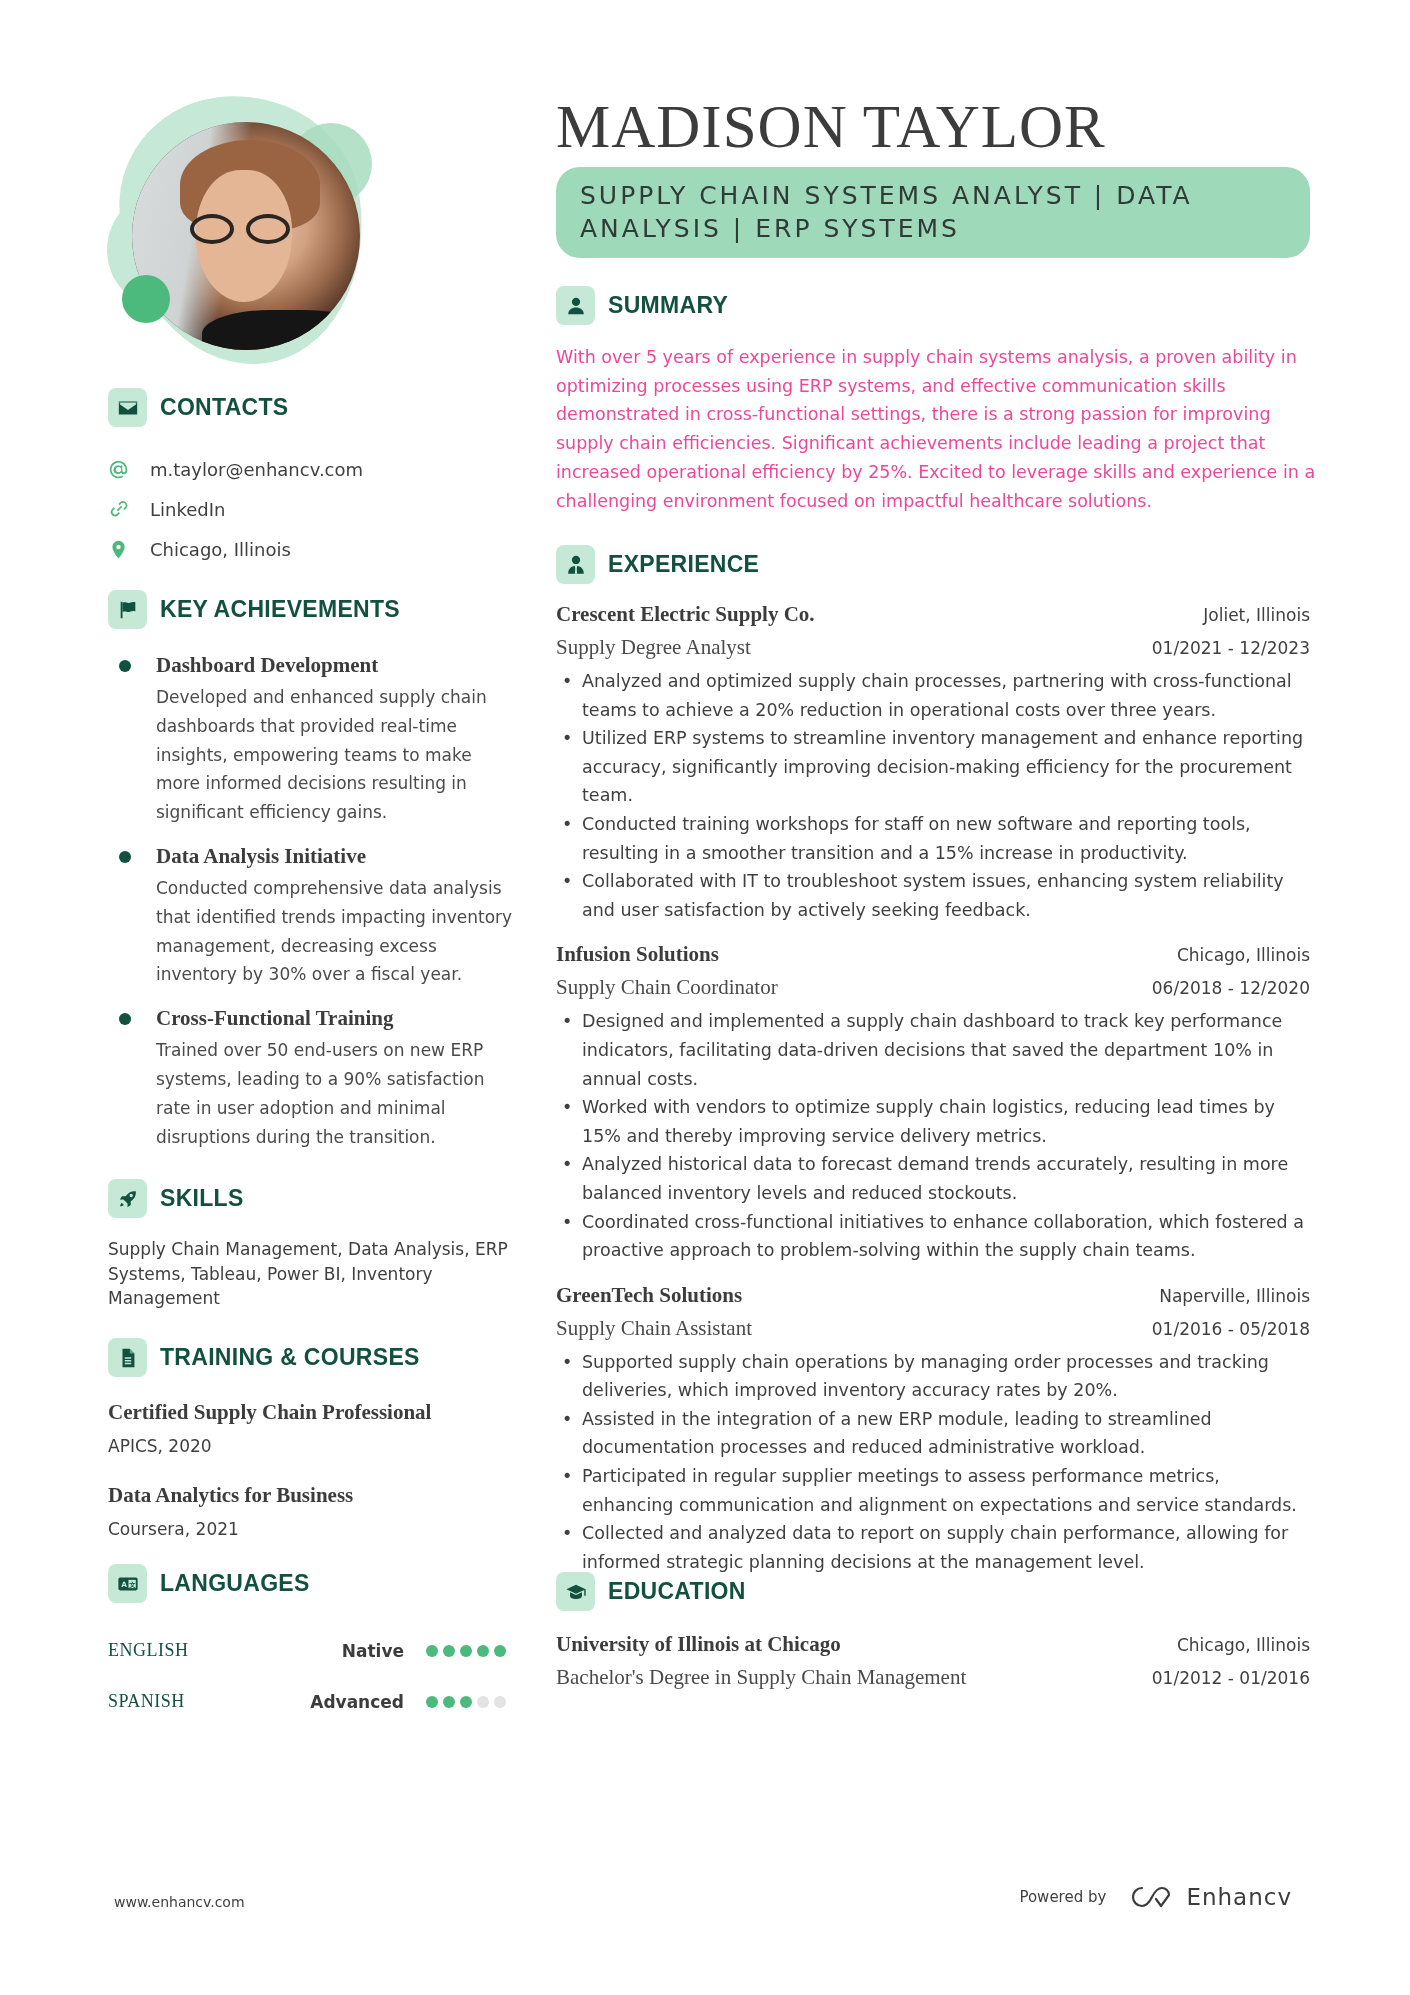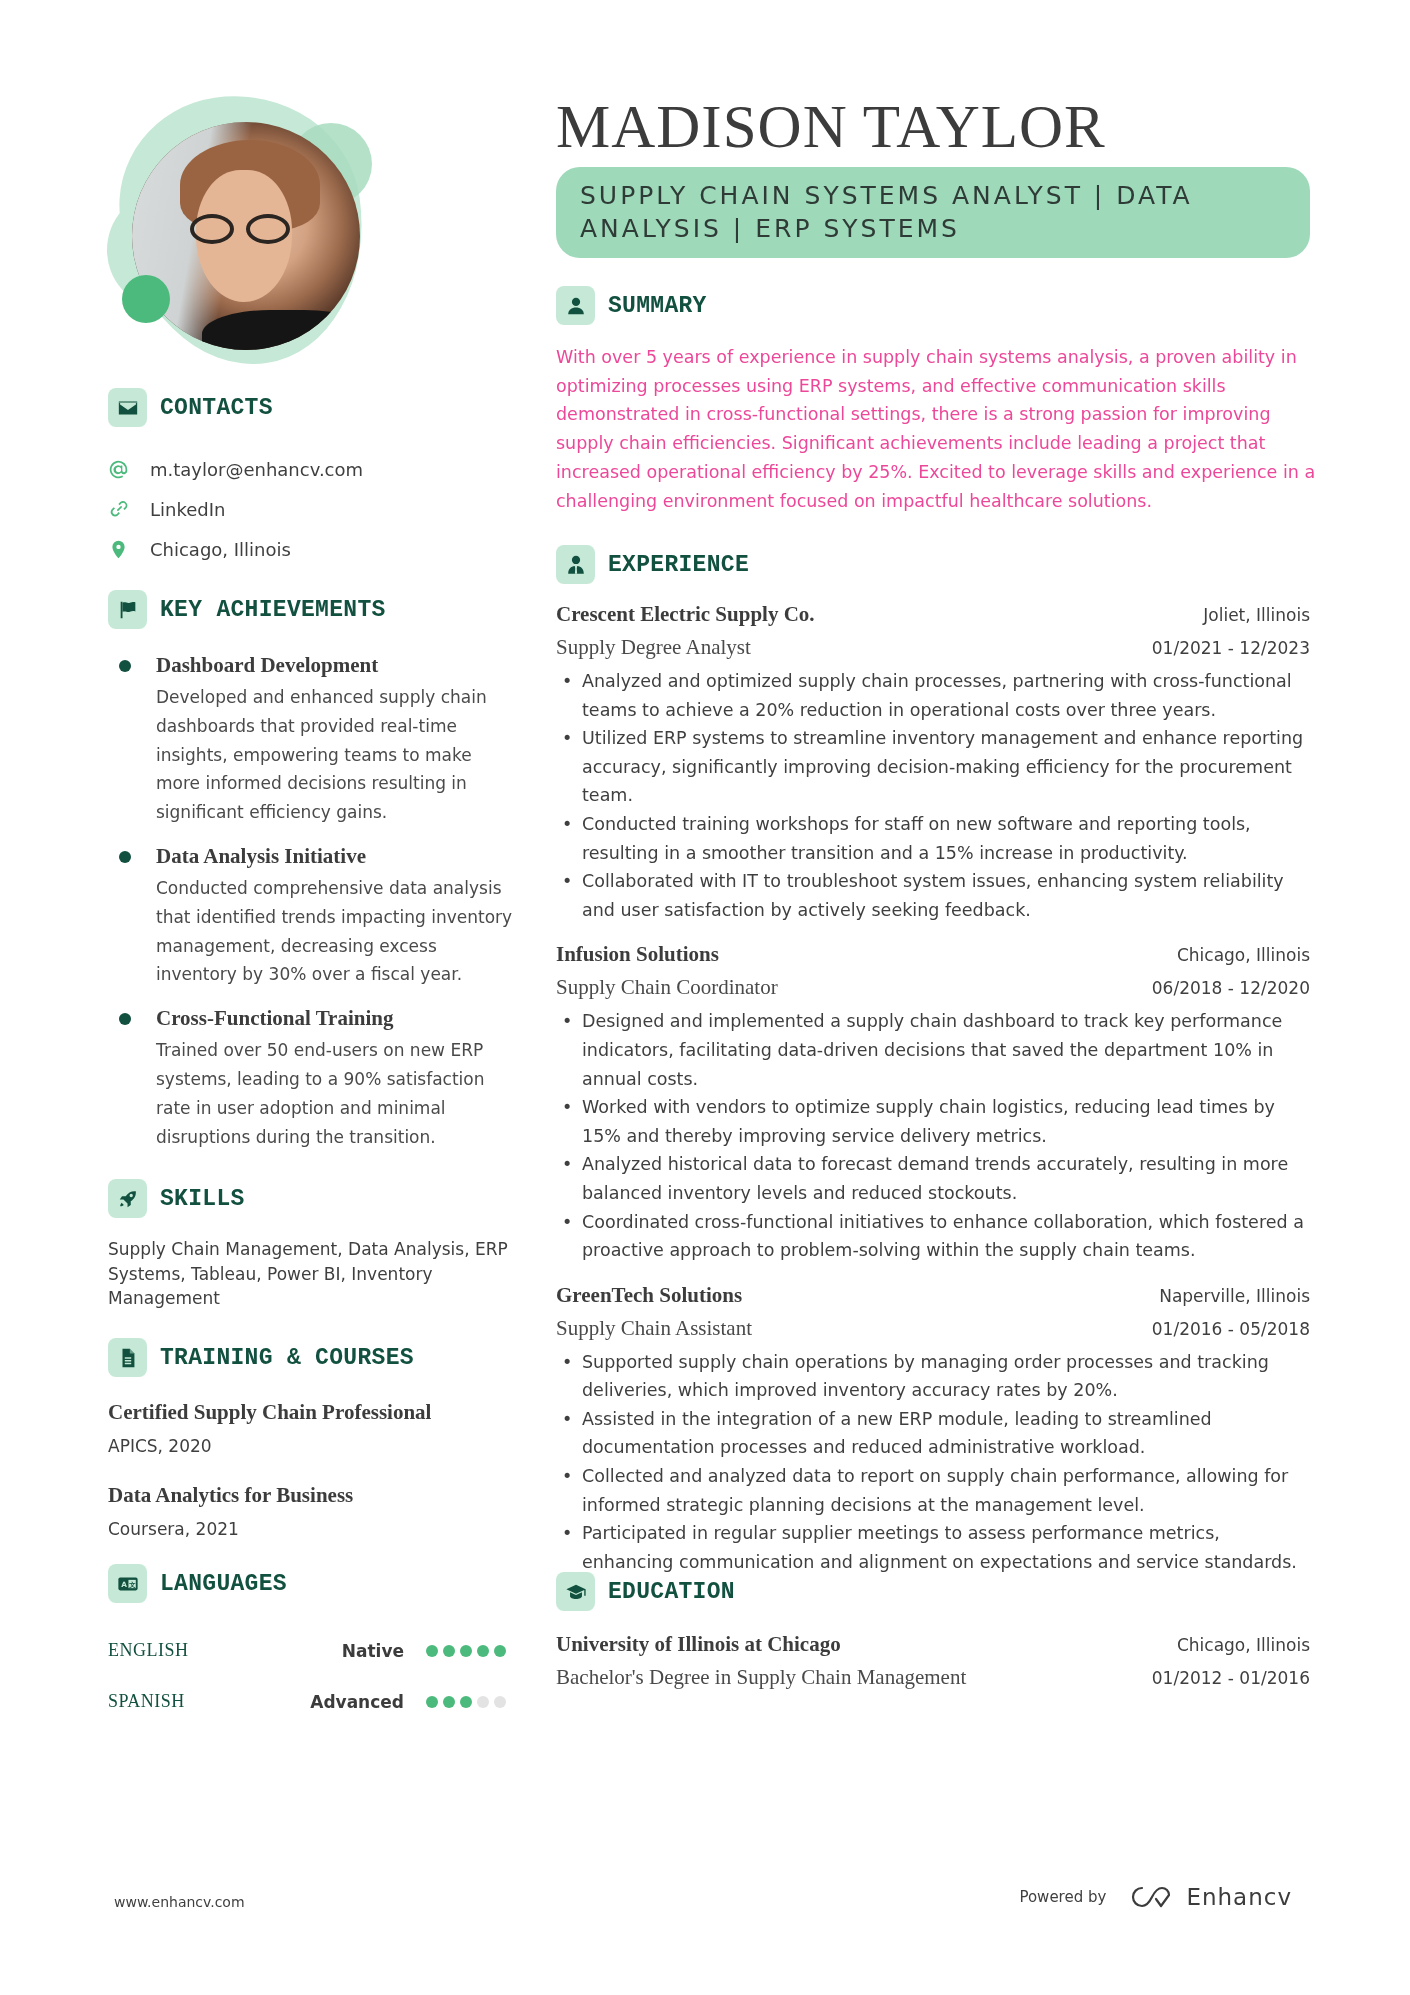--- a/index.html
+++ b/index.html
@@ -27,21 +27,21 @@
 
   
   .name { position: absolute; left: 556px; top: 92px; font-size: 61px; color: #3c3c3c; letter-spacing: 1px; font-weight: normal; }
   .title-pill { position: absolute; left: 556px; top: 167px; width: 754px; height: 91px; background: #9ed9ba; border-radius: 24px;
                 padding: 12px 24px; font-size: 25px; letter-spacing: 3px; line-height: 33px; color: #2f3b36; }
 
   
   .sec-head { position: absolute; display: flex; align-items: center; }
   .sec-icon { width: 39px; height: 39px; border-radius: 8px; background: #c5e9d6; display: flex; align-items: center; justify-content: center; margin-right: 13px; }
   .sec-icon svg { width: 22px; height: 22px; fill: #12503f; }
-  .sec-title { font-family: Liberation Mono, monospace; font-weight: bold; font-size: 23px; color: #12503f; letter-spacing: 0.3px; }
+  .sec-title { font-family: Liberation Sans, sans-serif; font-weight: bold; font-size: 23px; color: #12503f; letter-spacing: 0.3px; }
 
   
   .contacts { position: absolute; left: 108px; top: 449px; }
   .contact { display: flex; align-items: center; height: 40px; font-size: 18px; color: #3f3f3f; gap: 11px; }
   .contact svg { width: 21px; height: 21px; fill: #4cba7c; margin-right: 10px; }
 
   .ach-list { position: absolute; left: 108px; top: 650px; width: 405px; }
   .ach { position: relative; padding-left: 48px; margin-bottom: 14px; }
   .ach-dot { position: absolute; left: 11px; top: 10px; width: 12px; height: 12px; border-radius: 50%; background: #12503f; }
   .ach-title { font-family: "Liberation Serif", serif; font-weight: bold; font-size: 21px; color: #3c3c3c; line-height: 30px; }
@@ -296,22 +296,22 @@
       <span class="job-company">GreenTech Solutions</span>
       <span class="job-meta">Naperville, Illinois</span>
     </div>
     <div class="job-row">
       <span class="job-role">Supply Chain Assistant</span>
       <span class="job-meta">01/2016 - 05/2018</span>
     </div>
     <ul class="bullets">
       <li>Supported supply chain operations by managing order processes and tracking deliveries, which improved inventory accuracy rates by 20%.</li>
       <li>Assisted in the integration of a new ERP module, leading to streamlined documentation processes and reduced administrative workload.</li>
+      <li>Participated in regular supplier meetings to assess performance metrics, enhancing communication and alignment on expectations and service standards.</li>
       <li>Collected and analyzed data to report on supply chain performance, allowing for informed strategic planning decisions at the management level.</li>
-      <li>Participated in regular supplier meetings to assess performance metrics, enhancing communication and alignment on expectations and service standards.</li>
     </ul>
   </div>
 </div>
 
 <div class="sec-head" style="left:556px; top:1572px;">
   <div class="sec-icon">
     <svg viewBox="0 0 24 24">
         <path d="M12 4L1.5 9 12 14l9-4.3V16h1.5V9z"></path>
         <path d="M5.5 12.2v4.3c0 1.5 3 3 6.5 3s6.5-1.5 6.5-3v-4.3L12 15.3z"></path>
       </svg>

